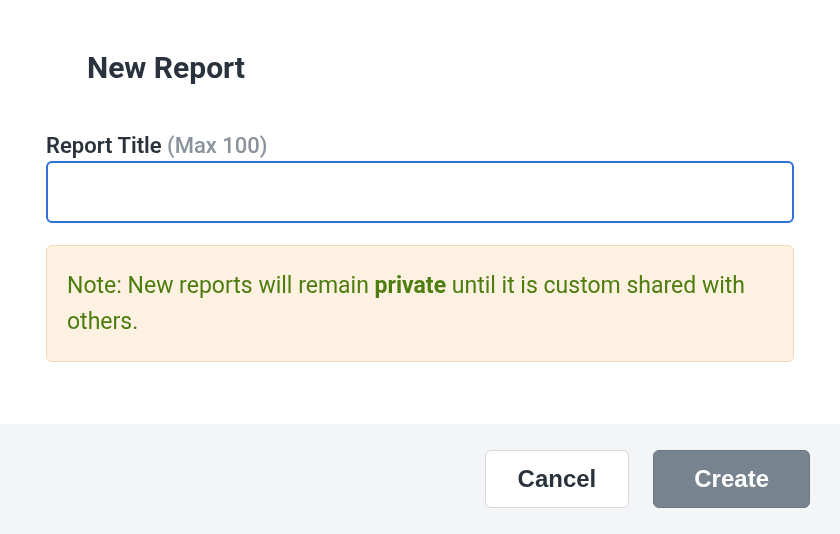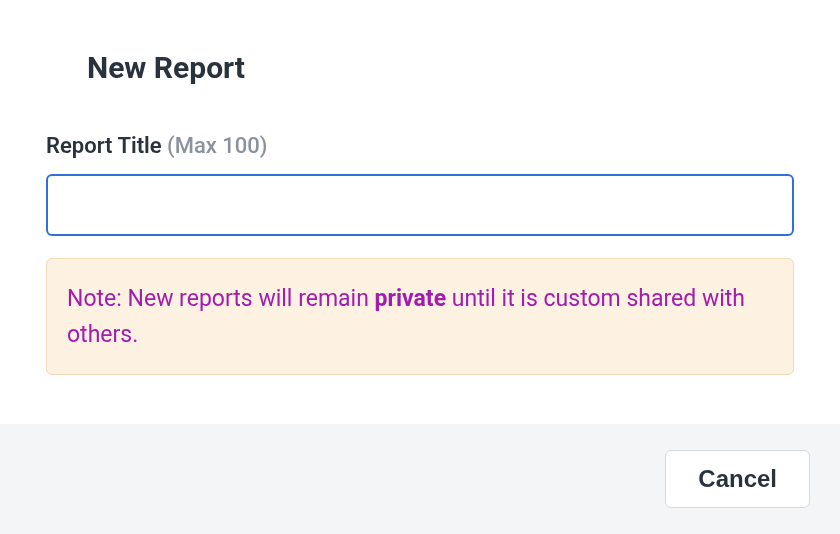--- a/index.html
+++ b/index.html
@@ -23,21 +23,21 @@
       font-size: 30px;
       font-weight: 700;
       color: #29323d;
       margin-bottom: 48px;
       margin-left: 41px;
     }
     .field-label-row {
       font-size: 22px;
       font-weight: 600;
       color: #29323d;
-      margin-bottom: 16px;
+      margin-bottom: 3px;
     }
     .field-label-hint {
       font-weight: 500;
       color: #8a939d;
     }
     .title-input {
       width: 100%;
       height: 62px;
       border: 2px solid #3170d6;
       border-radius: 6px;
@@ -49,21 +49,21 @@
       margin-bottom: 22px;
     }
     .note-box {
       width: 100%;
       background: #fdf1e1;
       border: 1px solid #f2d9b8;
       border-radius: 6px;
       padding: 22px 20px;
       font-size: 23px;
       line-height: 1.55;
-      color: #a21caf;
+      color: #4d7c0f;
       font-weight: 400;
     }
     .note-bold {
       font-weight: 700;
     }
     .dialog-footer {
       background: #f4f5f6;
       padding: 26px 30px;
       display: flex;
       justify-content: flex-end;
@@ -102,13 +102,14 @@
 
   <input type="text" class="title-input" autofocus="" value="" style="">
 
   <div class="note-box">
     <span>Note: New reports will remain </span><span class="note-bold">private</span><span> until it is custom shared with others.</span>
   </div>
 </div>
 
 <div class="dialog-footer">
   <button class="btn btn-cancel">Cancel</button>
+  <button class="btn btn-create">Create</button>
 </div>
 
 </body></html>

